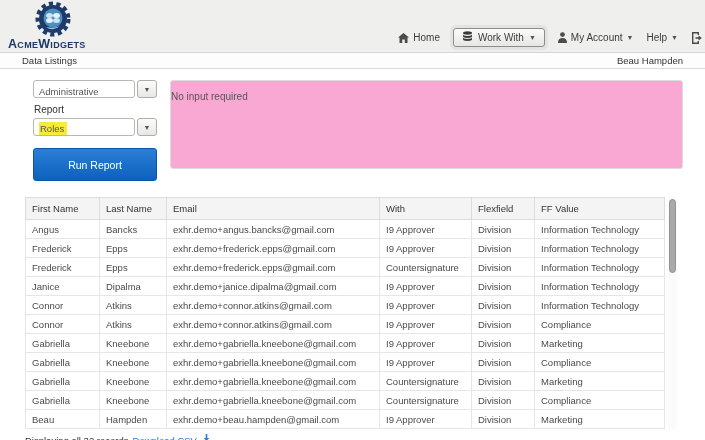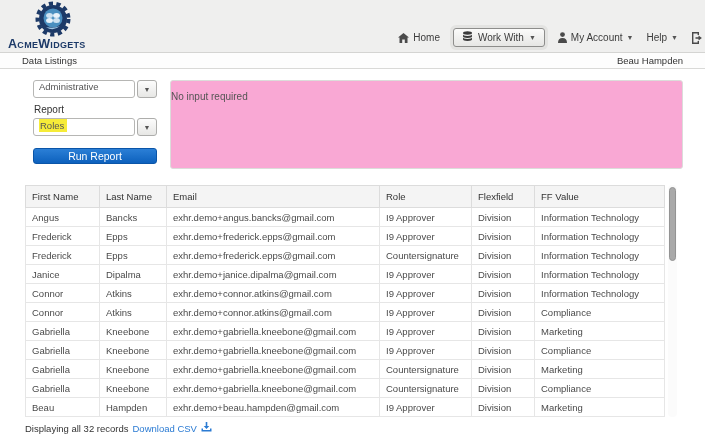--- a/index.html
+++ b/index.html
@@ -58,35 +58,35 @@
   .filters-row { display: flex; align-items: flex-start; gap: 13px; margin: 11px 22px 0 33px; }
   .filters-col { width: 124px; flex: none; }
   .field-label { display: block; font-size: 10px; color: #333; margin: 1px 0 3px 1px; }
   .combo { display: flex; height: 18px; margin-bottom: 6px; }
   .combo-input {
     flex: 1;
     border: 1px solid #b6b6b4;
     border-radius: 3px;
     background: #fff;
     font-size: 9.5px; color: #555;
-    display: flex; align-items: flex-start;
+    display: flex; align-items: flex-end;
     padding-left: 5px;
     overflow: hidden; white-space: nowrap;
   }
   .combo-btn {
     width: 20px; margin-left: 2px;
     border: 1px solid #adadab;
     border-radius: 3px;
     background: linear-gradient(#fcfcfc, #e7e7e5);
     display: flex; align-items: center; justify-content: center;
     cursor: pointer;
   }
   .hl { background: #f6ec38; padding: 1px 3px 1px 1px; }
   .run-btn {
-    width: 100%; height: 16px; margin-top: 12px;
+    width: 100%; height: 33px; margin-top: 12px;
     background: linear-gradient(#2b7fd6, #0d61bd);
     border: 1px solid #0a55a8;
     border-radius: 3px;
     color: #fff; font-size: 10.5px;
     display: flex; align-items: center; justify-content: center;
     cursor: pointer;
   }
   .no-input-box {
     flex: 1; height: 89px;
     border: 1px solid #dcdcda;
@@ -255,21 +255,21 @@
         <col class="c3">
         <col class="c4">
         <col class="c5">
         <col class="c6">
     </colgroup>
     <thead>
       <tr>
         <th>First Name</th>
         <th>Last Name</th>
         <th>Email</th>
-        <th>Role</th>
+        <th>With</th>
         <th>Flexfield</th>
         <th>FF Value</th>
       </tr>
     </thead>
     <tbody>
         <tr>
           <td>Angus</td>
           <td>Bancks</td>
           <td>exhr.demo+angus.bancks@gmail.com</td>
           <td>I9 Approver</td>

